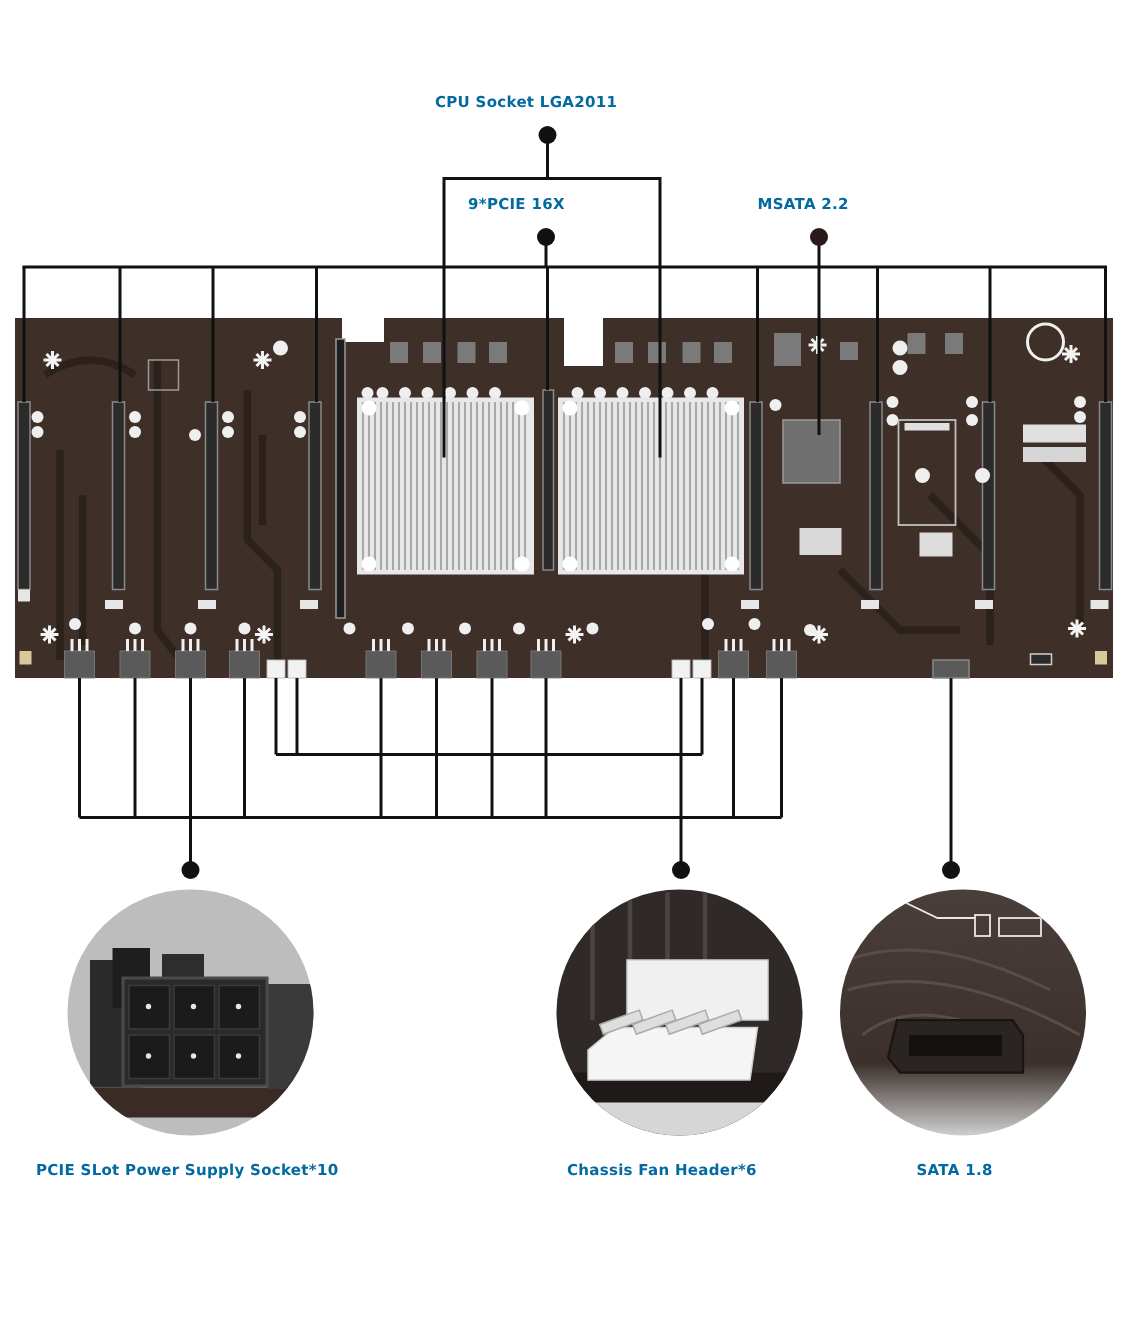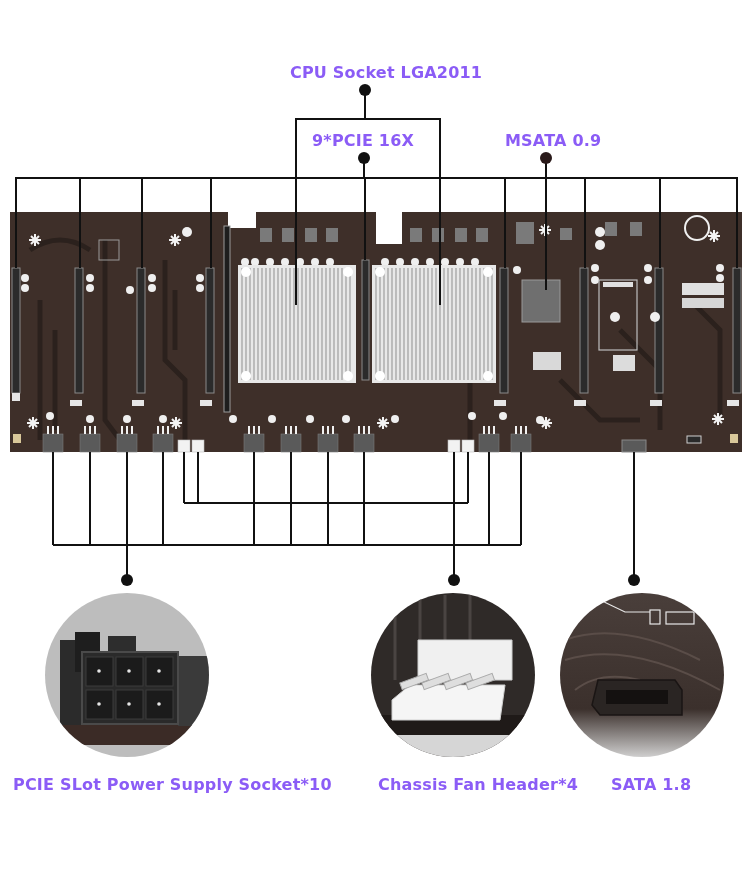--- a/index.html
+++ b/index.html
@@ -1,25 +1,25 @@
 <!DOCTYPE html>
 <html><head>
 <meta charset="utf-8">
 <style>
   html,body{margin:0;padding:0;background:#ffffff;}
   body{width:750px;height:881px;position:relative;overflow:hidden;font-family:"DejaVu Sans","Liberation Sans",sans-serif;}
-  .label{position:absolute;font-weight:bold;font-size:16px;color:#8b5cf6;white-space:nowrap;letter-spacing:0.2px;}
+  .label{position:absolute;font-weight:bold;font-size:10px;color:#0369a1;white-space:nowrap;letter-spacing:0.2px;}
   svg{position:absolute;left:0;top:0;}
 </style>
 </head>
 <body>
 
 <div class="label" style="left:290px;top:63px;">CPU Socket LGA2011</div>
 <div class="label" style="left:312px;top:131px;">9*PCIE 16X</div>
-<div class="label" style="left:505px;top:131px;">MSATA 0.9</div>
+<div class="label" style="left:505px;top:131px;">MSATA 2.2</div>
 
 <svg width="750" height="881" viewBox="0 0 750 881">
 
   <g>
     <path d="M10 212 H228 V228 H256 V212 H376 V244 H402 V212 H742 V452 H10 Z" fill="#3e2f29"></path>
 
     <g stroke="#2a201c" stroke-width="5" fill="none" opacity="0.9">
       <path d="M40 300 V440"></path>
         <path d="M55 330 V430"></path>
         <path d="M105 240 V420 L120 440"></path>
@@ -421,15 +421,15 @@
     <g stroke="#e8e8e8" stroke-width="1.2" fill="none">
         <path d="M600 600 L625 612 H650"></path>
         <rect x="650" y="610" width="10" height="14"></rect>
         <rect x="666" y="612" width="28" height="12"></rect>
       </g>
     <path d="M598 680 H675 L682 690 V715 H600 L592 705 Z" fill="#2a2523" stroke="#1a1514" stroke-width="1.5"></path>
     <rect x="606" y="690" width="62" height="14" fill="#141110"></rect>
   </g>
 </svg>
 
-<div class="label" style="left:13px;top:775px;">PCIE SLot Power Supply Socket*10</div>
-<div class="label" style="left:378px;top:775px;">Chassis Fan Header*4</div>
+<div class="label" style="left:24px;top:775px;">PCIE SLot Power Supply Socket*10</div>
+<div class="label" style="left:378px;top:775px;">Chassis Fan Header*6</div>
 <div class="label" style="left:611px;top:775px;">SATA 1.8</div>
 
 </body></html>

